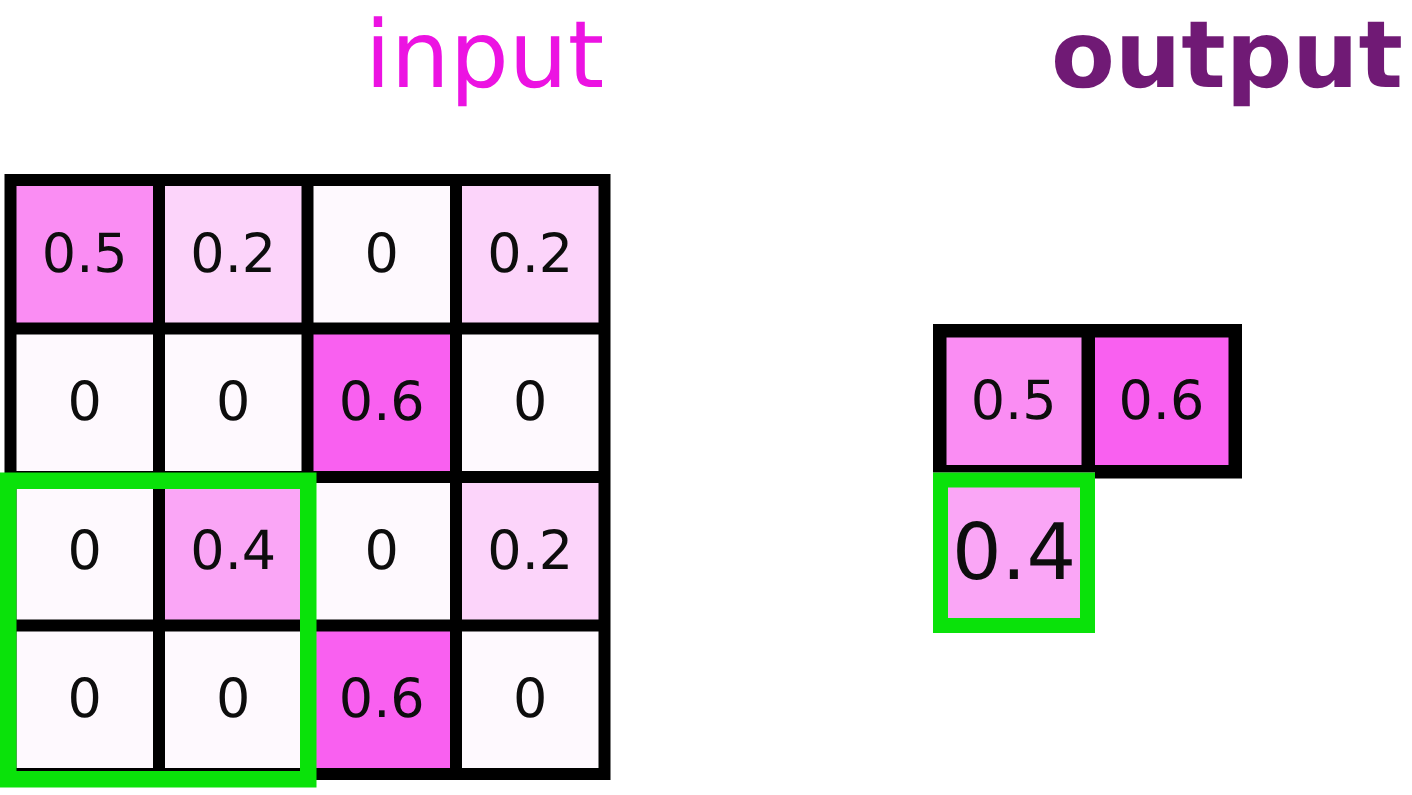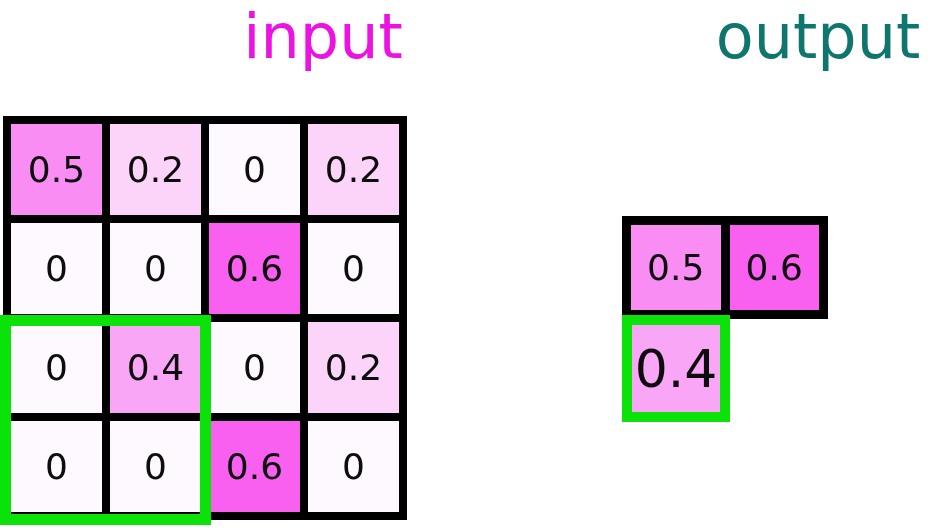--- a/index.html
+++ b/index.html
@@ -88,21 +88,21 @@
     color: #0d0d0d;
   }
 </style>
 </head>
 <body>
 
 <div class="canvas">
 
   <div class="title title-input" style="color: rgb(236, 19, 226);">input</div>
 
-  <div class="title title-output" style="color: #0f766e;">output</div>
+  <div class="title title-output" style="color: #701a75; font-weight: bold;">output</div>
 
   <div class="input-grid" id="input-grid" style="background: rgb(0, 0, 0);">
       <div class="cell" style="background: rgb(250, 141, 243); color: rgb(13, 13, 13);">0.5</div>
       <div class="cell" style="background: rgb(252, 212, 250); color: rgb(13, 13, 13);">0.2</div>
       <div class="cell" style="background: rgb(254, 249, 254); color: rgb(13, 13, 13);">0</div>
       <div class="cell" style="background: rgb(252, 212, 250); color: rgb(13, 13, 13);">0.2</div>
       <div class="cell" style="background: rgb(254, 249, 254); color: rgb(13, 13, 13);">0</div>
       <div class="cell" style="background: rgb(254, 249, 254); color: rgb(13, 13, 13);">0</div>
       <div class="cell" style="background: rgb(249, 96, 240); color: rgb(13, 13, 13);">0.6</div>
       <div class="cell" style="background: rgb(254, 249, 254); color: rgb(13, 13, 13);">0</div>

